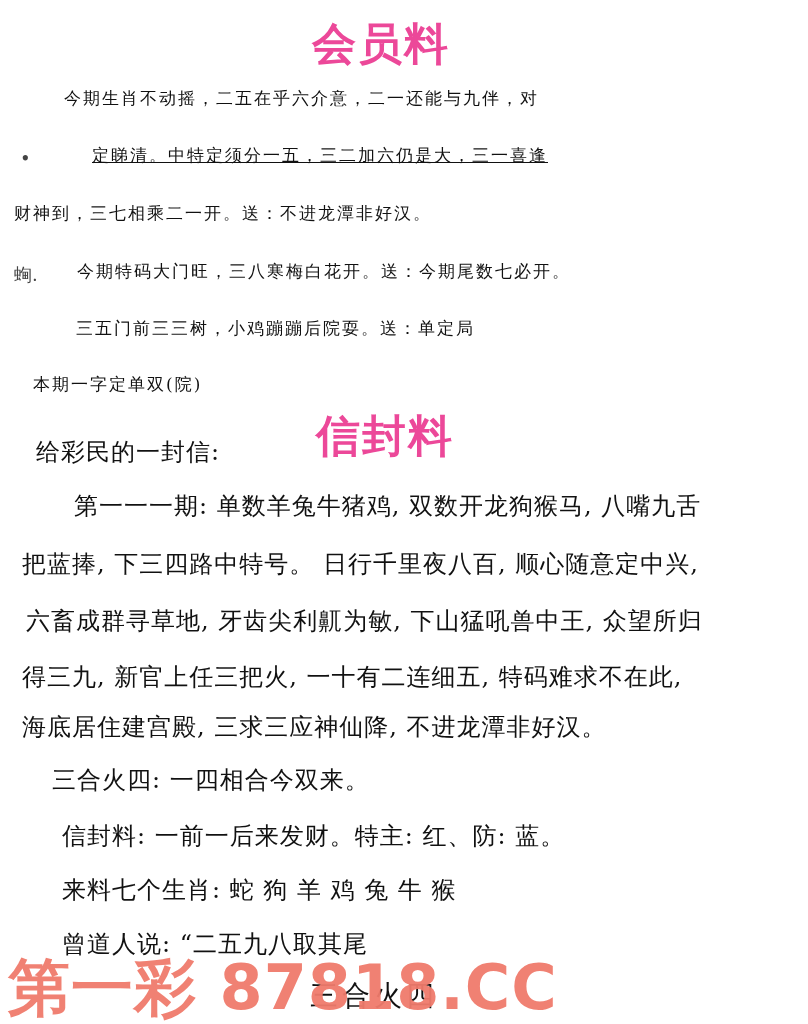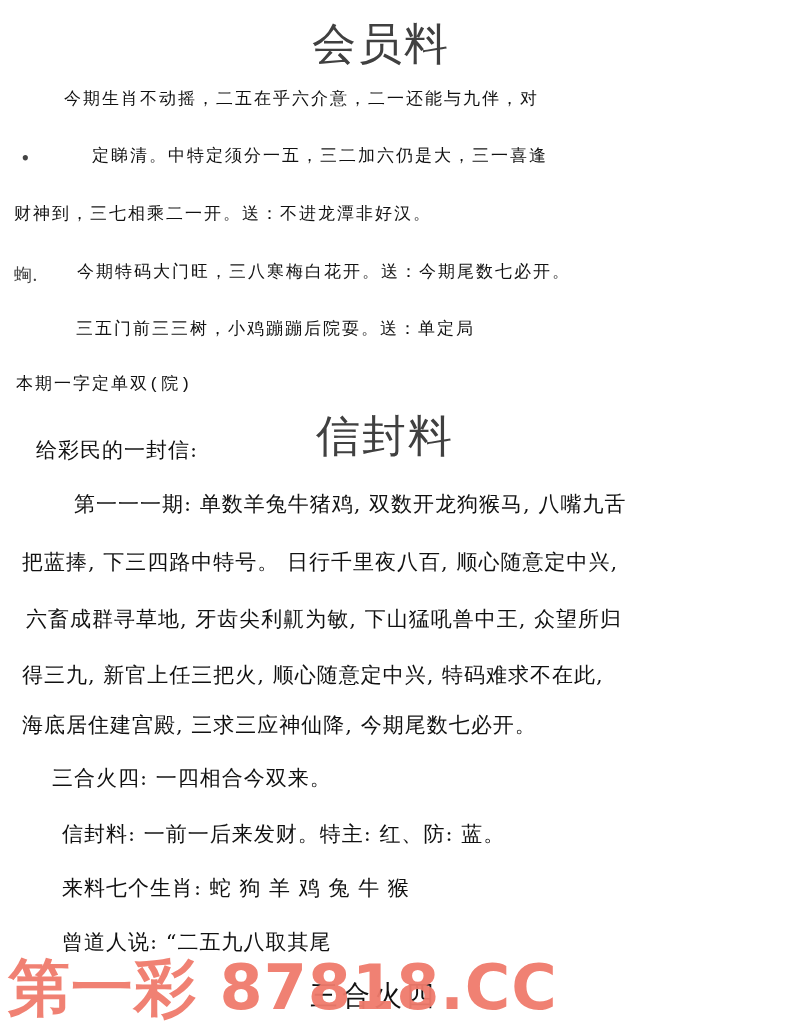--- a/index.html
+++ b/index.html
@@ -1,53 +1,53 @@
 <!DOCTYPE html>
 <html><head>
 <meta charset="utf-8">
 <style>
   html, body { margin:0; padding:0; }
   body {
     width:808px; height:1024px; background:#ffffff; position:relative; overflow:hidden;
     font-family: "DejaVu Serif", "Liberation Serif", serif; color:#111;
   }
   .t { position:absolute; white-space:nowrap; line-height:1; }
-  .title { font-family: "DejaVu Sans", "Liberation Sans", sans-serif; font-size:44px; font-weight:normal; color:#404040; letter-spacing:2px; }
+  .title { font-family: "DejaVu Sans", "Liberation Sans", sans-serif; font-size:44px; font-weight:bold; color:#ec4899; letter-spacing:2px; }
   .l { font-size:17px; letter-spacing:2px; }
-  .s { font-size:21px; letter-spacing:1px; }
+  .s { font-size:24px; letter-spacing:1px; }
   .frag { font-size:18px; color:#444; }
   .wm {
     position:absolute; left:8px; top:946px; font-family:"DejaVu Sans","Liberation Sans",sans-serif;
     font-weight:bold; font-size:62px; color:#f07b6c; white-space:nowrap; letter-spacing:1px; opacity:0.95;
   }
   .bottom { font-size:28px; letter-spacing:4px; }
 </style>
 </head>
 <body>
 
 <div>
   <div class="t title" style="left:312px;top:22px;">会员料</div>
   <div class="t l" style="left:64px;top:90px;">今期生肖不动摇，二五在乎六介意，二一还能与九伴，对</div>
   <div class="t frag" style="left:20px;top:150px;">•</div>
-  <div class="t l" style="left:92px;top:147px;">定睇清。中特定须分一五，三二加六仍是大，三一喜逢</div>
+  <div class="t l" style="left:92px;top:147px;text-decoration:underline;">定睇清。中特定须分一五，三二加六仍是大，三一喜逢</div>
   <div class="t l" style="left:14px;top:205px;">财神到，三七相乘二一开。送：不进龙潭非好汉。</div>
   <div class="t frag" style="left:14px;top:266px;">蜔.</div>
   <div class="t l" style="left:77px;top:263px;">今期特码大门旺，三八寒梅白花开。送：今期尾数七必开。</div>
   <div class="t l" style="left:76px;top:320px;">三五门前三三树，小鸡蹦蹦后院耍。送：单定局</div>
-  <div class="t l" style="left:16px;top:376px;font-family:Liberation Mono, monospace;">本期一字定单双(院)</div>
+  <div class="t l" style="left:33px;top:376px;">本期一字定单双(院)</div>
 </div>
 
 <div>
   <div class="t s" style="left:36px;top:440px;">给彩民的一封信:</div>
   <div class="t title" style="left:316px;top:414px;">信封料</div>
   <div class="t s" style="left:74px;top:494px;">第一一一期: 单数羊兔牛猪鸡, 双数开龙狗猴马, 八嘴九舌</div>
   <div class="t s" style="left:22px;top:552px;">把蓝捧, 下三四路中特号。 日行千里夜八百, 顺心随意定中兴,</div>
   <div class="t s" style="left:26px;top:609px;">六畜成群寻草地, 牙齿尖利鼿为敏, 下山猛吼兽中王, 众望所归</div>
-  <div class="t s" style="left:22px;top:665px;">得三九, 新官上任三把火, 顺心随意定中兴, 特码难求不在此,</div>
-  <div class="t s" style="left:22px;top:715px;">海底居住建宫殿, 三求三应神仙降, 今期尾数七必开。</div>
+  <div class="t s" style="left:22px;top:665px;">得三九, 新官上任三把火, 一十有二连细五, 特码难求不在此,</div>
+  <div class="t s" style="left:22px;top:715px;">海底居住建宫殿, 三求三应神仙降, 不进龙潭非好汉。</div>
   <div class="t s" style="left:52px;top:768px;">三合火四: 一四相合今双来。</div>
   <div class="t s" style="left:62px;top:824px;">信封料:  一前一后来发财。特主: 红、防: 蓝。</div>
   <div class="t s" style="left:62px;top:878px;">来料七个生肖: 蛇 狗 羊 鸡 兔 牛 猴</div>
   <div class="t s" style="left:62px;top:932px;">曾道人说: “二五九八取其尾</div>
   <div class="t bottom" style="left:310px;top:982px;">三合火四</div>
 </div>
 
 <div class="wm">第一彩 87818.CC</div>
 
 </body></html>

